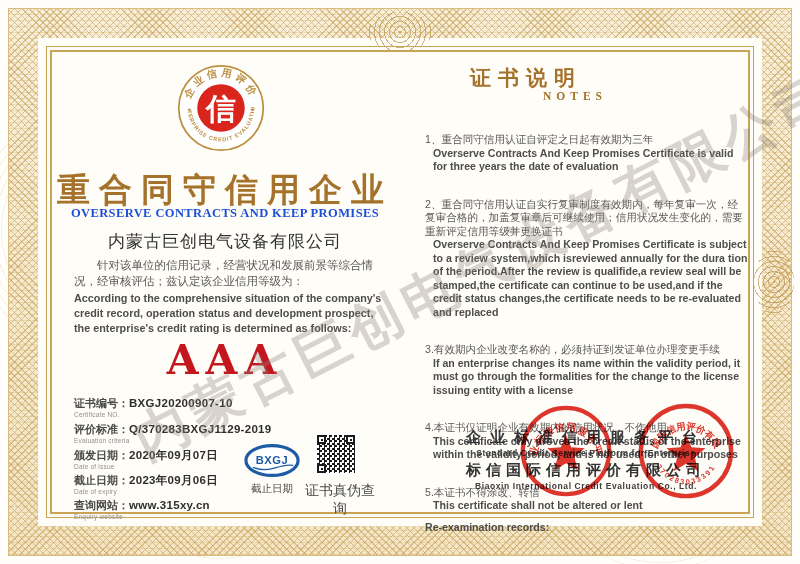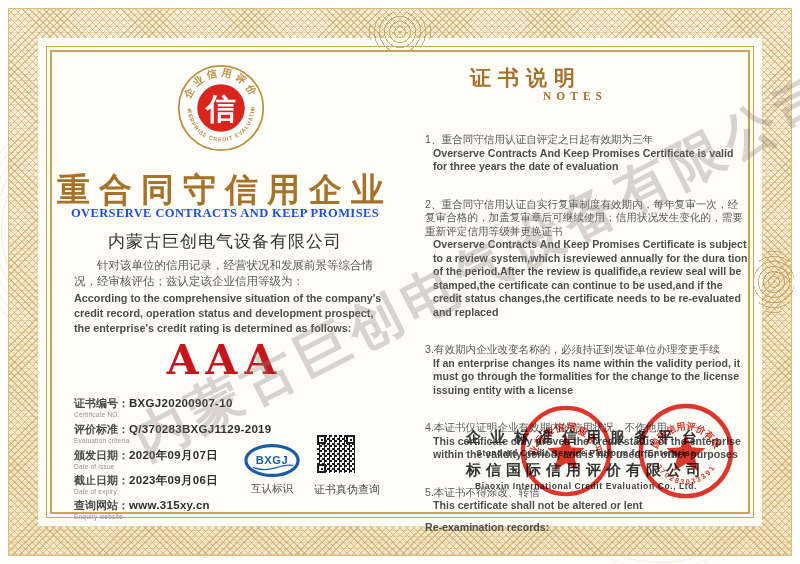--- a/index.html
+++ b/index.html
@@ -56,22 +56,22 @@
   .f-sub{font-size:6.5px;color:#8f8f8f;margin-top:0px;letter-spacing:.2px;}
 
   .bxgj{position:absolute;left:244px;top:444px;width:56px;height:33px;z-index:2;}
   .bxgj-label{position:absolute;left:238px;top:482px;width:68px;text-align:center;z-index:2;
     font-size:10.5px;color:#4a4a4a;}
   .qr{position:absolute;left:317px;top:435px;width:38px;height:38px;z-index:2;
     background:repeating-conic-gradient(#1b1b1b 0% 25%, #ffffff 0% 50%) 0 0/5px 5px;
     outline:2px solid #fff;}
   .finder{position:absolute;width:9px;height:9px;border:2px solid #1b1b1b;background:#fff;box-sizing:border-box;}
   .finder b{position:absolute;left:1.5px;top:1.5px;width:2px;height:2px;background:#1b1b1b;}
-  .qr-label{position:absolute;left:311px;top:482px;width:72px;text-align:center;z-index:2;
-    font-size:11px;color:#4a4a4a;}
+  .qr-label{position:absolute;left:304px;top:482px;width:72px;text-align:center;z-index:2;
+    font-size:14px;color:#4a4a4a;}
 
   
   .notes-head-cn{position:absolute;left:470px;top:64px;width:210px;text-align:left;z-index:2;
     font-family:"DejaVu Serif","Liberation Serif",serif;font-weight:bold;font-size:21px;
     color:#a5722b;letter-spacing:7px;}
   .notes-head-en{position:absolute;left:470px;top:90px;width:210px;text-align:center;z-index:2;
     font-family:"Liberation Serif","DejaVu Serif",serif;font-weight:bold;font-size:11.5px;
     color:#a5722b;letter-spacing:5px;}
   .notes{position:absolute;left:425px;top:109px;width:323px;z-index:2;}
   .note-item{margin-bottom:8px;margin-top:24px;}
@@ -151,21 +151,21 @@
   <div class="field" style="top:487px">
     <span class="f-label">查询网站：</span><span class="f-value">www.315xy.cn</span>
     <div class="f-sub">Enquiry website</div>
   </div>
 
   <svg class="bxgj" viewBox="0 0 104 62">
     <ellipse cx="52" cy="31" rx="49" ry="28" fill="#ffffff" stroke="#1d5ca5" stroke-width="6"></ellipse>
     <text x="52" y="38" text-anchor="middle" font-size="21" font-weight="bold" fill="#1d5ca5" letter-spacing="1">BXGJ</text>
     <path d="M16 44 Q 38 52 58 45 T 92 40" fill="none" stroke="#1d5ca5" stroke-width="2.5"></path>
   </svg>
-  <div class="bxgj-label">互认标识</div>
+  <div class="bxgj-label">截止日期</div>
 
   <div class="qr">
     <div class="finder" style="left:0;top:0;">
         <b></b>
       </div>
     <div class="finder" style="right:0;top:0;">
         <b></b>
       </div>
     <div class="finder" style="left:0;bottom:0;">
         <b></b>

